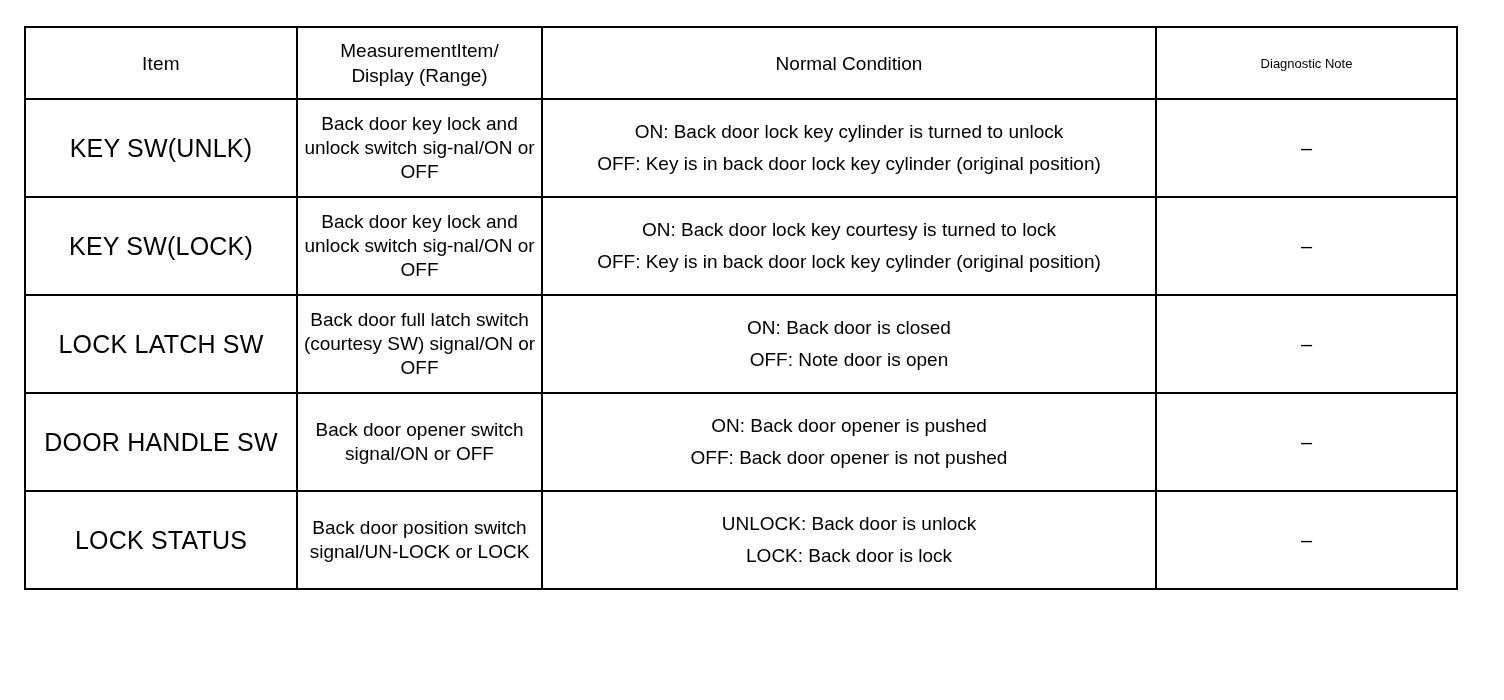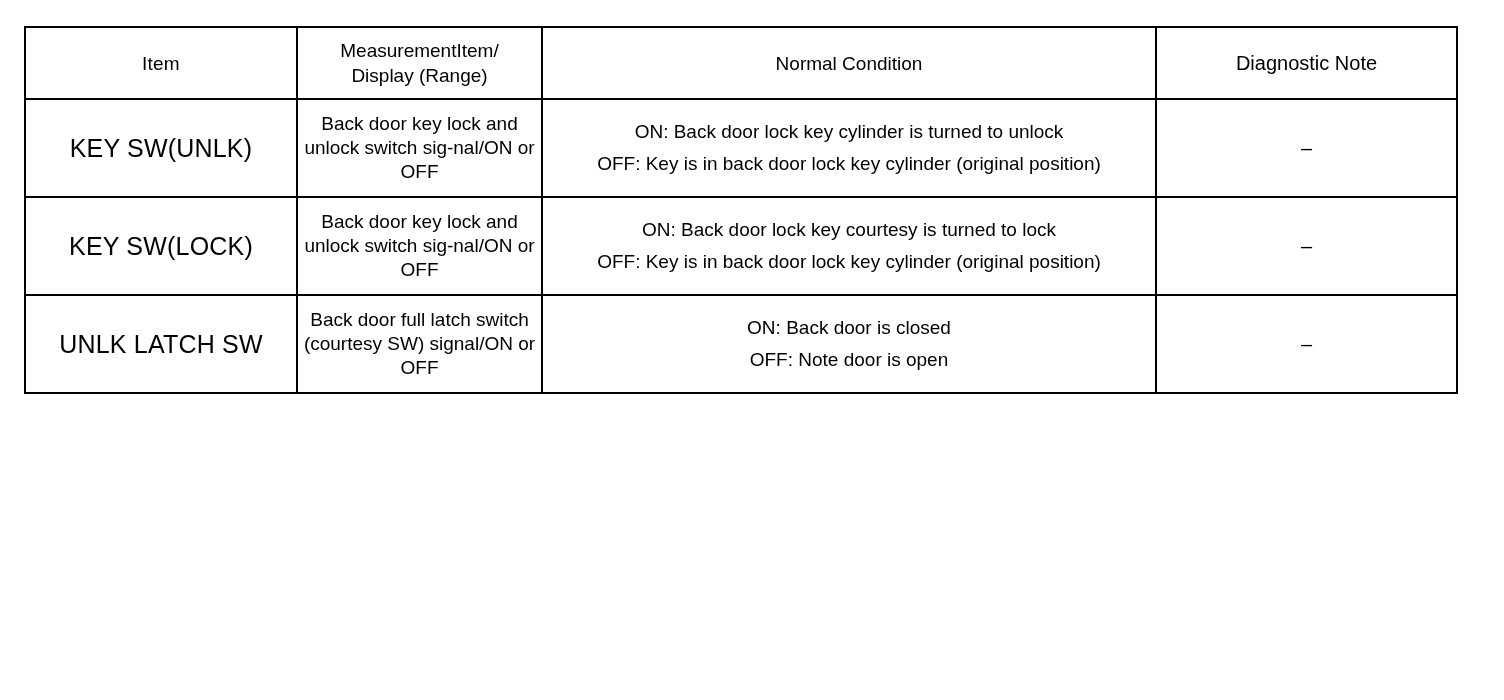--- a/index.html
+++ b/index.html
@@ -103,21 +103,21 @@
         <col class="c-note">
       </colgroup>
       <thead>
         <tr>
           <th class="cell-item">Item</th>
           <th class="cell-measure">
             <span class="hdr-line">MeasurementItem/</span>
             <span class="hdr-line">Display (Range)</span>
           </th>
           <th class="cell-normal" style="margin-left:44px;">Normal Condition</th>
-          <th class="cell-note" style="font-size:20px;">Diagnostic Note</th>
+          <th class="cell-note" style="font-size:13px;">Diagnostic Note</th>
         </tr>
       </thead>
       <tbody>
         <tr>
           <td class="cell-item">KEY SW(UNLK)</td>
           <td class="cell-measure">Back door key lock and unlock switch sig-nal/ON or OFF</td>
           <td class="cell-normal">
             <span class="cond-line">ON: Back door lock key cylinder is turned to unlock</span>
             <span class="cond-line">OFF: Key is in back door lock key cylinder (original position)</span>
           </td>
@@ -126,24 +126,42 @@
         <tr>
           <td class="cell-item">KEY SW(LOCK)</td>
           <td class="cell-measure">Back door key lock and unlock switch sig-nal/ON or OFF</td>
           <td class="cell-normal">
             <span class="cond-line">ON: Back door lock key courtesy is turned to lock</span>
             <span class="cond-line">OFF: Key is in back door lock key cylinder (original position)</span>
           </td>
           <td class="cell-note">–</td>
         </tr>
         <tr>
-          <td class="cell-item">UNLK LATCH SW</td>
+          <td class="cell-item">LOCK LATCH SW</td>
           <td class="cell-measure">Back door full latch switch (courtesy SW) signal/ON or OFF</td>
           <td class="cell-normal">
             <span class="cond-line">ON: Back door is closed</span>
             <span class="cond-line">OFF: Note door is open</span>
+          </td>
+          <td class="cell-note">–</td>
+        </tr>
+        <tr>
+          <td class="cell-item">DOOR HANDLE SW</td>
+          <td class="cell-measure">Back door opener switch signal/ON or OFF</td>
+          <td class="cell-normal">
+            <span class="cond-line">ON: Back door opener is pushed</span>
+            <span class="cond-line">OFF: Back door opener is not pushed</span>
+          </td>
+          <td class="cell-note">–</td>
+        </tr>
+        <tr>
+          <td class="cell-item">LOCK STATUS</td>
+          <td class="cell-measure">Back door position switch signal/UN-LOCK or LOCK</td>
+          <td class="cell-normal">
+            <span class="cond-line">UNLOCK: Back door is unlock</span>
+            <span class="cond-line">LOCK: Back door is lock</span>
           </td>
           <td class="cell-note">–</td>
         </tr>
       </tbody>
     </table>
   </div>
 </div>
 
 </body></html>

